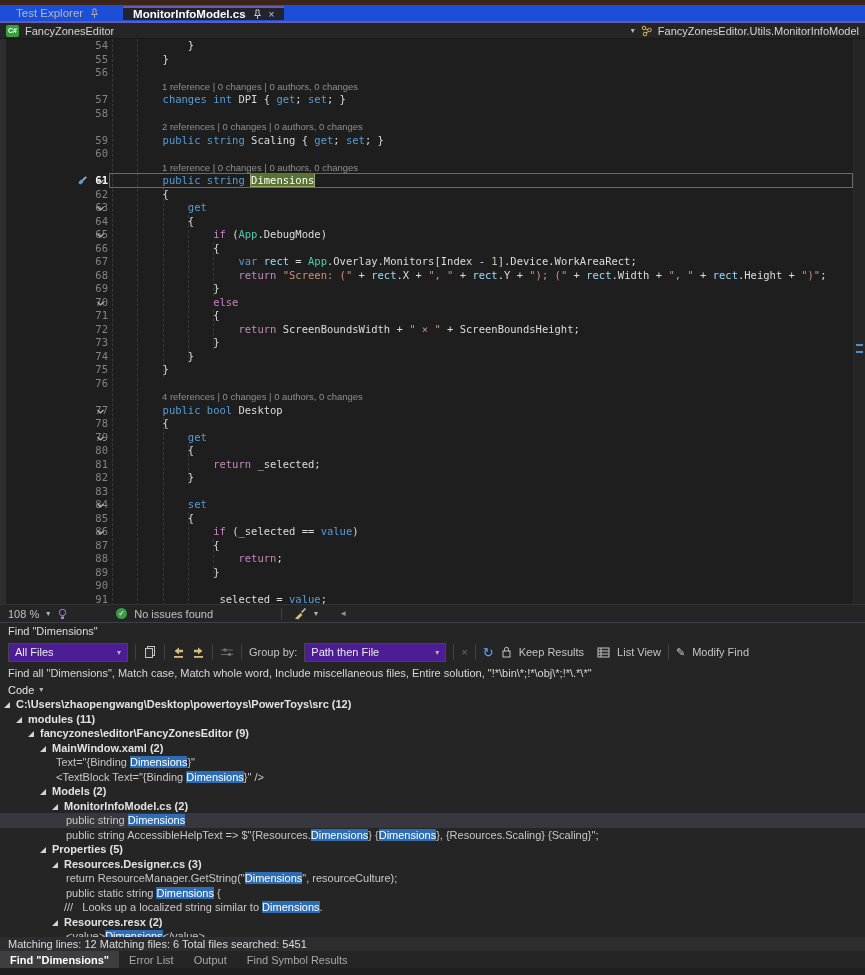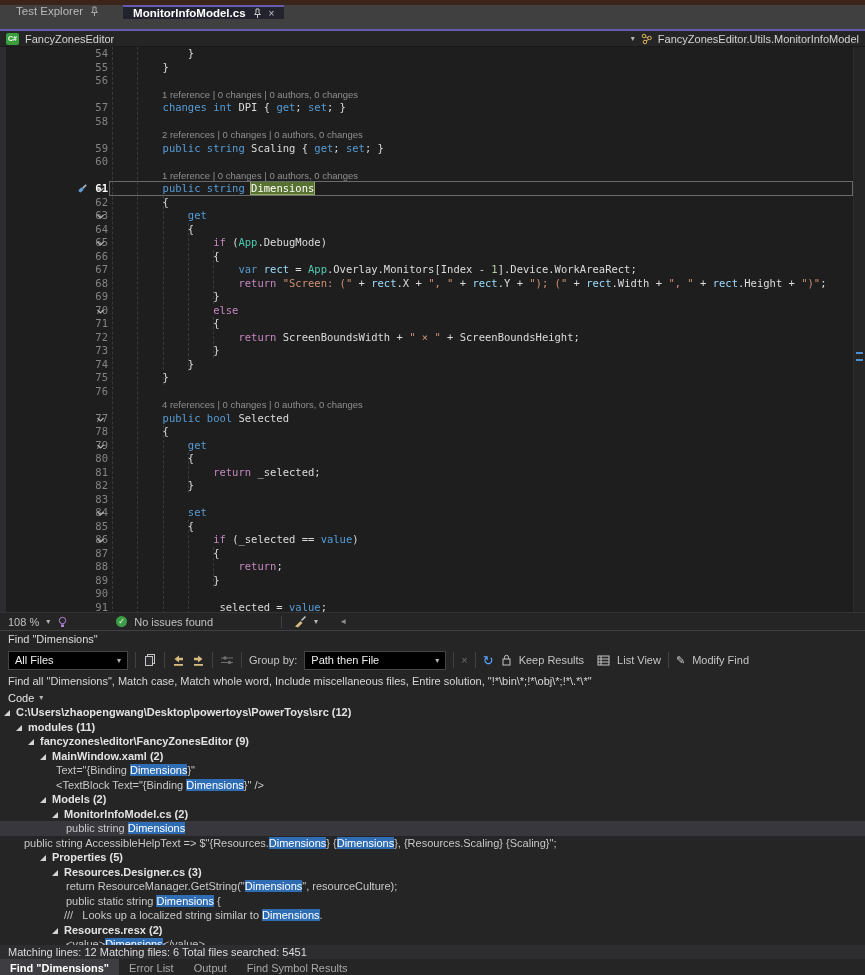--- a/index.html
+++ b/index.html
@@ -2,21 +2,21 @@
 <html><head>
 <meta charset="utf-8">
 <style>
   * { box-sizing: border-box; margin: 0; padding: 0; }
   html,body { width: 865px; height: 975px; overflow: hidden; }
   body { background:#1e1e1e; font-family:"Liberation Sans",sans-serif; color:#cccccc; position:relative; }
 
   .title-strip { height:5px; background:#3b241a; }
 
   
-  .tabbar { height:24px; background:#404040; display:flex; align-items:flex-start; }
+  .tabbar { height:16px; background:#1d4ed8; display:flex; align-items:center; }
   .tab { display:flex; align-items:center; gap:7px; padding:0 10px; font-size:11.5px; color:#b9b9b9; }
   .tab.inactive { margin-left:6px; }
   .tab.active { margin-left:14px; background:#23232e; border-top:2px solid #655bb0; color:#ffffff; font-weight:bold; }
   .accent-line { height:2px; background:#655bb0; }
   .icon-btn { display:inline-flex; align-items:center; }
   .close-glyph { font-size:10px; color:#c8c8c8; font-weight:normal; }
 
   
   .breadcrumb { height:16px; background:#252526; border-bottom:1px solid #191919; display:flex; align-items:center; gap:6px; padding:0 6px; font-size:11px; color:#d4d4d4; }
   .csproj { width:13px; height:12px; background:#399f3c; border-radius:2px; color:#fff; font-size:7px; font-weight:bold; display:inline-flex; align-items:center; justify-content:center; }
@@ -44,21 +44,21 @@
   
   .estatus { height:18px; background:#252526; border-top:1px solid #333336; display:flex; align-items:center; gap:7px; padding:0 8px; font-size:11px; color:#c0c0c0; }
   .check { width:11px; height:11px; border-radius:50%; background:#3c9e44; color:#fff; font-size:8px; display:inline-flex; align-items:center; justify-content:center; }
   .sep2 { width:1px; height:12px; background:#3f3f46; margin:0 4px; }
   .larrow { font-size:8px; color:#8f8f8f; margin-left:14px; }
 
   
   .fpanel { height:345px; background:#252526; border-top:1px solid #3f3f46; font-size:11px; }
   .ftitle { height:16px; line-height:16px; padding:0 8px; color:#dcdcdc; }
   .ftoolbar { height:26px; display:flex; align-items:center; gap:7px; padding:0 8px; color:#c5c5c5; }
-  .combo { background:#000000; border:1px solid #46464a; height:19px; display:flex; align-items:center; padding:0 6px; color:#ececec; }
+  .combo { background:#4c1d95; border:1px solid #46464a; height:19px; display:flex; align-items:center; padding:0 6px; color:#ececec; }
   .combo .caret { margin-left:auto; padding-left:6px; }
   .combo.scope { width:120px; }
   .combo.group { width:142px; }
   .tsep { width:1px; height:16px; background:#3f3f46; }
   .tb-label { color:#c5c5c5; }
   .refresh { color:#58a6ff; font-size:13px; line-height:13px; }
   .disabled { color:#6e6e6e; }
   .pencil { font-size:11px; color:#c5c5c5; }
   .fsummary { height:17px; line-height:17px; padding:0 8px; color:#d8d8d8; white-space:pre; }
   .fcode { height:15px; display:flex; align-items:center; gap:5px; padding:0 8px; color:#e6e6e6; }
@@ -172,21 +172,21 @@
           </svg></span><span class="codetxt"><span class="tk-p">                </span><span class="tk-c">else</span></span></div>
       <div class="crow" style="top: 270px;"><span class="lnum">71</span><span class="codetxt"><span class="tk-p">                {</span></span></div>
       <div class="crow" style="top: 283.5px;"><span class="lnum">72</span><span class="codetxt"><span class="tk-p">                    </span><span class="tk-c">return </span><span class="tk-p">ScreenBoundsWidth + </span><span class="tk-s">" × "</span><span class="tk-p"> + ScreenBoundsHeight;</span></span></div>
       <div class="crow" style="top: 297px;"><span class="lnum">73</span><span class="codetxt"><span class="tk-p">                }</span></span></div>
       <div class="crow" style="top: 310.5px;"><span class="lnum">74</span><span class="codetxt"><span class="tk-p">            }</span></span></div>
       <div class="crow" style="top: 324px;"><span class="lnum">75</span><span class="codetxt"><span class="tk-p">        }</span></span></div>
       <div class="crow" style="top: 337.5px;"><span class="lnum">76</span><span class="codetxt"></span></div>
       <div class="crow" style="top: 351px;"><span class="lens">4 references | 0 changes | 0 authors, 0 changes</span></div>
       <div class="crow" style="top: 364.5px;"><span class="lnum">77</span><span class="fold"><svg width="9" height="9" viewBox="0 0 9 9">
             <path d="M1.5 3 L4.5 6 L7.5 3" stroke="#b9b9b9" fill="none" stroke-width="1.2"></path>
-          </svg></span><span class="codetxt"><span class="tk-p">        </span><span class="tk-k">public bool </span><span class="tk-p">Selected</span></span></div>
+          </svg></span><span class="codetxt"><span class="tk-p">        </span><span class="tk-k">public bool </span><span class="tk-p">Desktop</span></span></div>
       <div class="crow" style="top: 378px;"><span class="lnum">78</span><span class="codetxt"><span class="tk-p">        {</span></span></div>
       <div class="crow" style="top: 391.5px;"><span class="lnum">79</span><span class="fold"><svg width="9" height="9" viewBox="0 0 9 9">
             <path d="M1.5 3 L4.5 6 L7.5 3" stroke="#b9b9b9" fill="none" stroke-width="1.2"></path>
           </svg></span><span class="codetxt"><span class="tk-p">            </span><span class="tk-k">get</span></span></div>
       <div class="crow" style="top: 405px;"><span class="lnum">80</span><span class="codetxt"><span class="tk-p">            {</span></span></div>
       <div class="crow" style="top: 418.5px;"><span class="lnum">81</span><span class="codetxt"><span class="tk-p">                </span><span class="tk-c">return </span><span class="tk-p">_selected;</span></span></div>
       <div class="crow" style="top: 432px;"><span class="lnum">82</span><span class="codetxt"><span class="tk-p">            }</span></span></div>
       <div class="crow" style="top: 445.5px;"><span class="lnum">83</span><span class="codetxt"></span></div>
       <div class="crow" style="top: 459px;"><span class="lnum">84</span><span class="fold"><svg width="9" height="9" viewBox="0 0 9 9">
             <path d="M1.5 3 L4.5 6 L7.5 3" stroke="#b9b9b9" fill="none" stroke-width="1.2"></path>
@@ -304,21 +304,21 @@
     <div class="tree" id="tree">
         <div class="trow" style="padding-left: 4px;"><span class="arrow"></span><span class="nlabel">C:\Users\zhaopengwang\Desktop\powertoys\PowerToys\src (12)</span></div>
         <div class="trow" style="padding-left: 16px;"><span class="arrow"></span><span class="nlabel">modules (11)</span></div>
         <div class="trow" style="padding-left: 28px;"><span class="arrow"></span><span class="nlabel">fancyzones\editor\FancyZonesEditor (9)</span></div>
         <div class="trow" style="padding-left: 40px;"><span class="arrow"></span><span class="nlabel">MainWindow.xaml (2)</span></div>
         <div class="trow" style="padding-left: 56px;"><span>Text="{Binding </span><span class="mh">Dimensions</span><span>}"</span></div>
         <div class="trow" style="padding-left: 56px;"><span>&lt;TextBlock Text="{Binding </span><span class="mh">Dimensions</span><span>}" /&gt;</span></div>
         <div class="trow" style="padding-left: 40px;"><span class="arrow"></span><span class="nlabel">Models (2)</span></div>
         <div class="trow" style="padding-left: 52px;"><span class="arrow"></span><span class="nlabel">MonitorInfoModel.cs (2)</span></div>
         <div class="trow sel" style="padding-left: 66px;"><span>public string </span><span class="mh">Dimensions</span></div>
-        <div class="trow" style=" margin-left: 24px;"><span>public string AccessibleHelpText =&gt; $"{Resources.</span><span class="mh">Dimensions</span><span>} {</span><span class="mh">Dimensions</span><span>}, {Resources.Scaling} {Scaling}";</span></div>
+        <div class="trow" style="padding-left: 66px;"><span>public string AccessibleHelpText =&gt; $"{Resources.</span><span class="mh">Dimensions</span><span>} {</span><span class="mh">Dimensions</span><span>}, {Resources.Scaling} {Scaling}";</span></div>
         <div class="trow" style="padding-left: 40px;"><span class="arrow"></span><span class="nlabel">Properties (5)</span></div>
         <div class="trow" style="padding-left: 52px;"><span class="arrow"></span><span class="nlabel">Resources.Designer.cs (3)</span></div>
         <div class="trow" style="padding-left: 66px;"><span>return ResourceManager.GetString("</span><span class="mh">Dimensions</span><span>", resourceCulture);</span></div>
         <div class="trow" style="padding-left: 66px;"><span>public static string </span><span class="mh">Dimensions</span><span> {</span></div>
         <div class="trow" style="padding-left: 64px;"><span>///   Looks up a localized string similar to </span><span class="mh">Dimensions</span><span>.</span></div>
         <div class="trow" style="padding-left: 52px;"><span class="arrow"></span><span class="nlabel">Resources.resx (2)</span></div>
         <div class="trow" style="padding-left: 66px;"><span>&lt;value&gt;</span><span class="mh">Dimensions</span><span>&lt;/value&gt;</span></div>
       </div>
 
     <div class="fstatus">Matching lines: 12 Matching files: 6 Total files searched: 5451</div>

